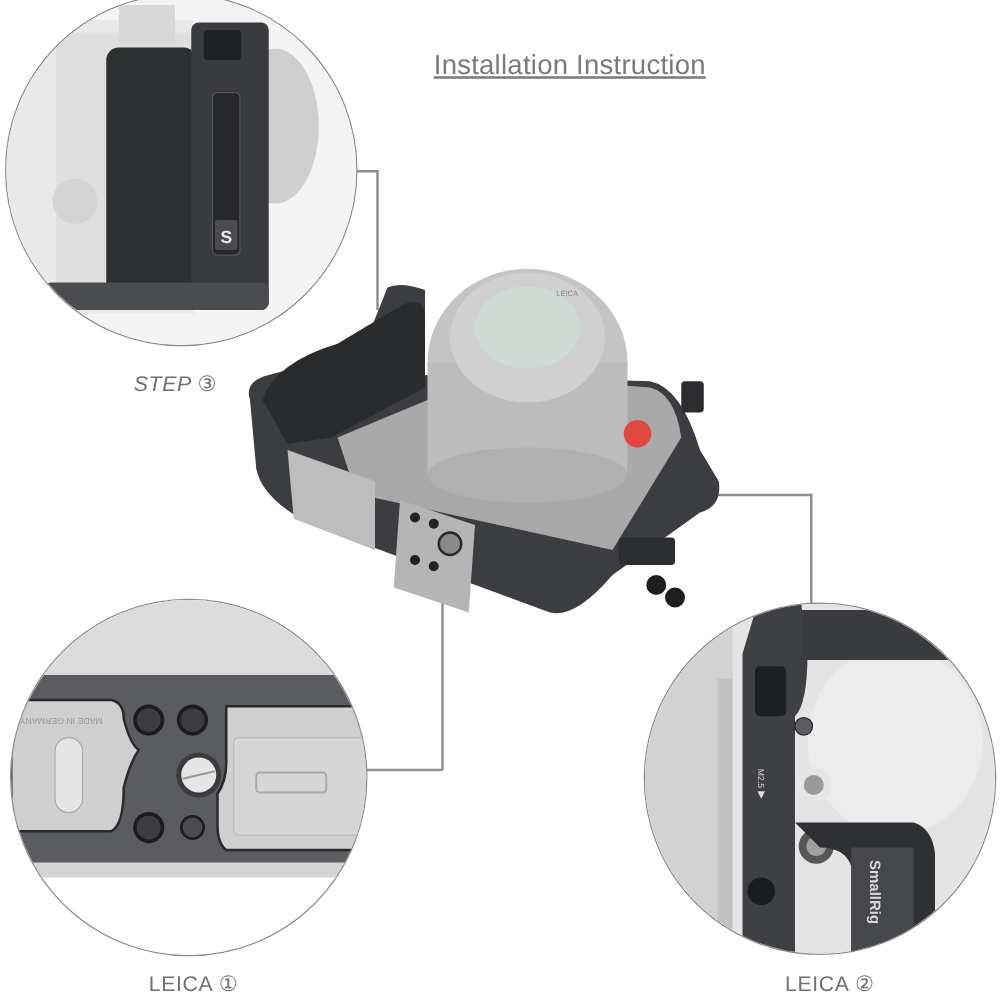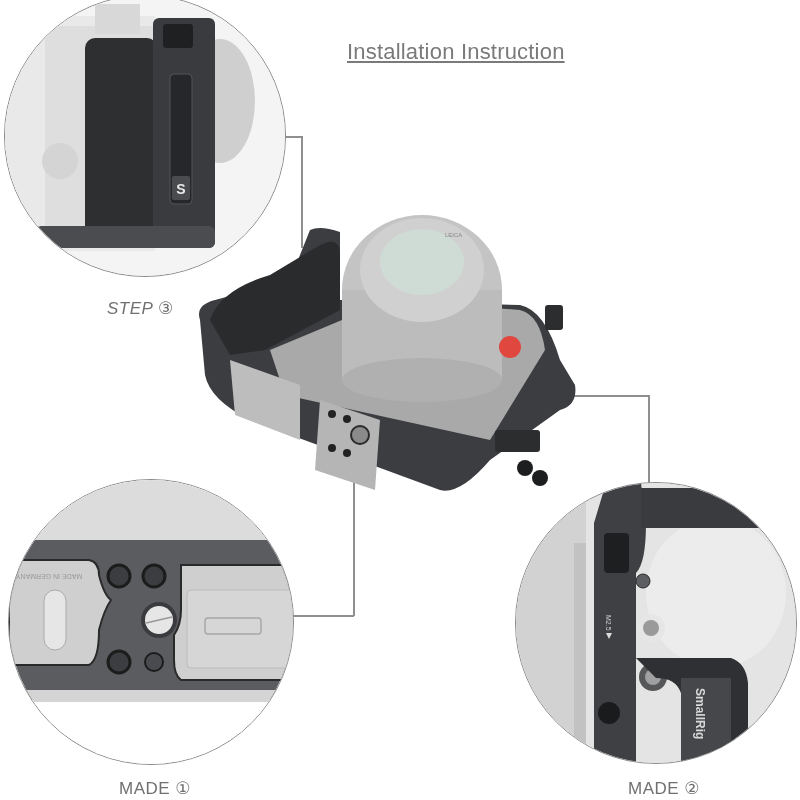--- a/index.html
+++ b/index.html
@@ -95,21 +95,21 @@
 
     <circle cx="150" cy="140" r="18" fill="#3a3b3e"></circle>
     <circle cx="150" cy="140" r="14" fill="#e6e6e6"></circle>
     <line x1="137" y1="143" x2="163" y2="137" stroke="#999" stroke-width="1.5"></line>
 
     <path d="M172 85 L286 85 L286 200 L172 200 Q165 195 165 180 L165 155 Q172 145 172 130 Z" fill="#cfcfcf" stroke="#2a2a2a" stroke-width="2"></path>
     <rect x="178" y="110" width="108" height="78" rx="4" fill="#d6d6d6" stroke="#bbb" stroke-width="1"></rect>
     <rect x="196" y="138" width="56" height="16" rx="3" fill="none" stroke="#a8a8a8" stroke-width="1.5"></rect>
   </svg>
 </div>
-<div class="step" style="left:119px; top:778px;">MADE ①</div>
+<div class="step" style="left:119px; top:778px;">LEICA ①</div>
 
 <div class="circle" style="left:515px; top:482px; width:282px; height:282px;">
   <svg width="282" height="282" viewBox="0 0 282 282">
     <rect x="0" y="0" width="282" height="282" fill="#e4e4e4"></rect>
     <rect x="0" y="0" width="70" height="282" fill="#d2d2d2"></rect>
     <rect x="58" y="60" width="12" height="200" fill="#c2c2c2"></rect>
     <ellipse cx="200" cy="110" rx="70" ry="75" fill="#ececec"></ellipse>
 
     <path d="M90 0 L125 0 L130 40 Q130 80 120 90 L120 282 L78 282 L78 40 Z" fill="#3e4043"></path>
     <rect x="125" y="5" width="160" height="40" fill="#3a3b3e"></rect>
@@ -122,13 +122,13 @@
     <circle cx="135" cy="145" r="8" fill="#9a9a9a"></circle>
     <circle cx="137" cy="194" r="14" fill="#555759"></circle>
     <circle cx="137" cy="194" r="8" fill="#a0a0a0"></circle>
 
     <path d="M120 175 L215 175 Q230 180 232 200 L232 282 L165 282 L165 210 Q160 195 140 195 Z" fill="#2f3033"></path>
     <rect x="165" y="195" width="50" height="87" fill="#45474a"></rect>
     <text x="180" y="205" font-size="12" font-weight="bold" fill="#d8d8d8" transform="rotate(90 180 205)" font-family="Liberation Sans, sans-serif">SmallRig</text>
     <circle cx="93" cy="230" r="11" fill="#1a1b1d"></circle>
   </svg>
 </div>
-<div class="step" style="left:628px; top:778px;">MADE ②</div>
+<div class="step" style="left:628px; top:778px;">LEICA ②</div>
 
 </body></html>

